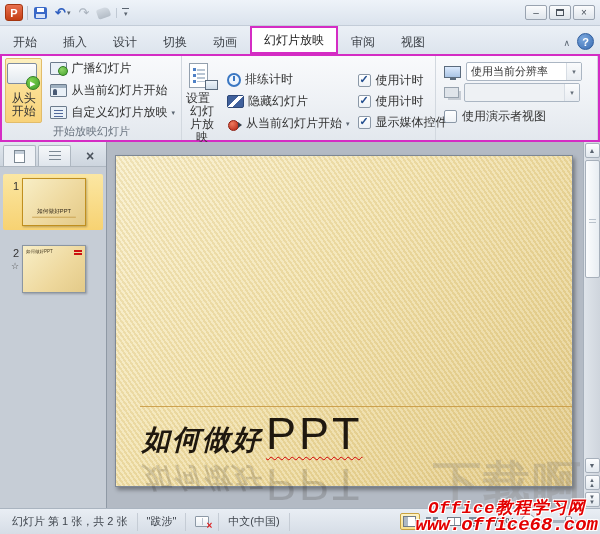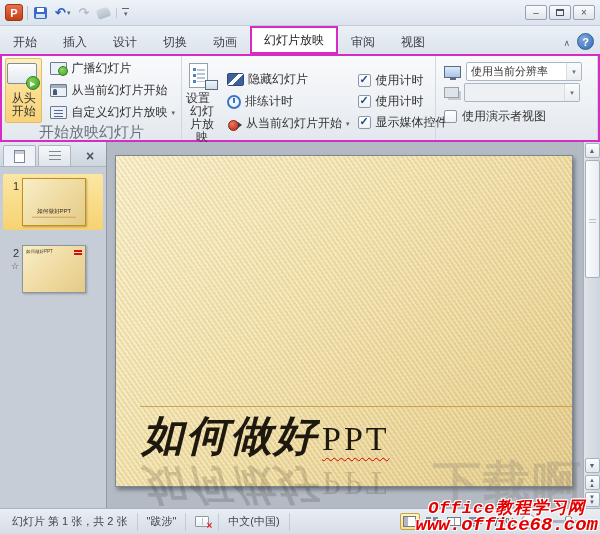--- a/index.html
+++ b/index.html
@@ -43,21 +43,21 @@
   .help { width:17px; height:17px; border-radius:50%; background:radial-gradient(circle at 35% 30%,#7aa7dd,#3a6db3);
     color:#fff; font-weight:bold; font-size:11px; display:flex; align-items:center; justify-content:center;
     margin:0 6px 4px 0; border:1px solid #2f5d9d; }
 
   
   .ribbon { display:flex; height:88px; border:2px solid #d42cc4;
     background:linear-gradient(#f9fafc,#eef1f5 55%,#e3e8ee); }
   .rgroup { display:flex; flex-direction:column; border-right:1px solid #d2d8df; }
   .g1 { width:180px; } .g2 { width:254px; } .g3 { flex:1; }
   .rcontent { flex:1; display:flex; padding:2px 3px; gap:5px; }
-  .glabel { height:15px; text-align:center; font-size:15px; color:#68727e; line-height:13px; }
+  .glabel { height:15px; text-align:center; font-size:11px; color:#68727e; line-height:13px; }
   .bigbtn { width:56px; display:flex; flex-direction:column; align-items:flex-start; border:1px solid transparent;
     border-radius:2px; color:#333; padding-top:1px; }
   .bigbtn.selected { background:linear-gradient(#fdf0c0,#fbdf94 45%,#f8d27a); border-color:#e2bc6a; }
   .blabel { line-height:13px; text-align:center; }
   .bi { position:relative; width:34px; height:27px; margin:3px auto 2px; }
   .scr { display:block; width:30px; height:21px; background:linear-gradient(#fdfdfd,#e2e9ef);
     border:1px solid #7f8da0; border-radius:2px; }
   .playball { position:absolute; right:1px; bottom:0; width:14px; height:14px; border-radius:50%;
     background:radial-gradient(circle at 35% 30%,#7fd24e,#3f9e2d); border:1px solid #2f7d22; color:#fff;
     font-size:7px; line-height:13px; text-align:center; }
@@ -138,23 +138,23 @@
   .reddash { position:absolute; top:4px; right:3px; width:8px; height:2px; background:#c11; box-shadow:0 3px 0 #c11; }
 
   .editor { flex:1; position:relative; background:#b3bac4; overflow:hidden; }
   .slide { position:absolute; left:8px; top:13px; width:458px; height:332px; border:1px solid #7e8895;
     box-shadow:2px 3px 4px rgba(0,0,0,.35);
     background:
       repeating-linear-gradient(55deg, rgba(255,255,255,.20) 0 2px, rgba(198,168,98,.18) 2px 4px),
       linear-gradient(135deg,#f8eec8 0%,#f2e2ac 40%,#e9d494 75%,#e0c784 100%); }
   .hline { position:absolute; left:24px; right:0; top:250px; height:1px; background:#c89840; opacity:.85; }
   .stitle { position:absolute; left:26px; top:252px; white-space:nowrap; }
-  .stitle .zh { font-family:"DejaVu Serif",serif; font-style:italic; font-weight:700; font-size:42px;
+  .stitle .zh { font-family:"DejaVu Serif",serif; font-style:italic; font-weight:700; font-size:28px;
     letter-spacing:2px; color:#1f180f; }
-  .stitle .en { font-family:Liberation Serif, serif; font-size:34px; letter-spacing:3px; color:#1f180f;
+  .stitle .en { font-family:Liberation Sans, sans-serif; font-size:45px; letter-spacing:3px; color:#1f180f;
     margin-left:4px; text-decoration:underline wavy #d20000 1px; text-underline-offset:7px; }
   .stitle.refl { top:302px; transform:scaleY(-1); opacity:.16; filter:blur(.4px); }
   .stitle.refl .en { text-decoration:none; }
   .ghost { position:absolute; right:0; bottom:-8px; font-size:48px; font-weight:bold; letter-spacing:2px;
     color:rgba(125,120,110,.25); z-index:3; white-space:nowrap; }
 
   .vscroll { width:17px; background:linear-gradient(90deg,#dfe4ea,#cfd5dd); border-left:1px solid #a7b0bb;
     display:flex; flex-direction:column; align-items:center; }
   .sarrow { width:15px; height:15px; margin:1px 0; border:1px solid #a7b0bb; border-radius:2px;
     background:linear-gradient(#fcfdfe,#e2e8ee); font-size:7px; color:#5a6470; display:flex;
@@ -283,26 +283,26 @@
       <div class="bigbtn">
         <span class="bi2">
             <span class="page"></span>
             <span class="mmon"></span>
           </span>
         <span class="blabel">设置</span>
         <span class="blabel">幻灯片放映</span>
       </div>
       <div class="scol">
         <div class="sbtn">
+          <span class="si reh"></span>
+          <span>排练计时</span>
+        </div>
+        <div class="sbtn">
           <span class="si hid"></span>
           <span>隐藏幻灯片</span>
-        </div>
-        <div class="sbtn">
-          <span class="si reh"></span>
-          <span>排练计时</span>
         </div>
         <div class="sbtn">
           <span class="si rec"></span>
           <span>从当前幻灯片开始</span>
           <span class="dd">▾</span>
         </div>
       </div>
       <div class="ccol">
         <div class="chk">
           <span class="box">

